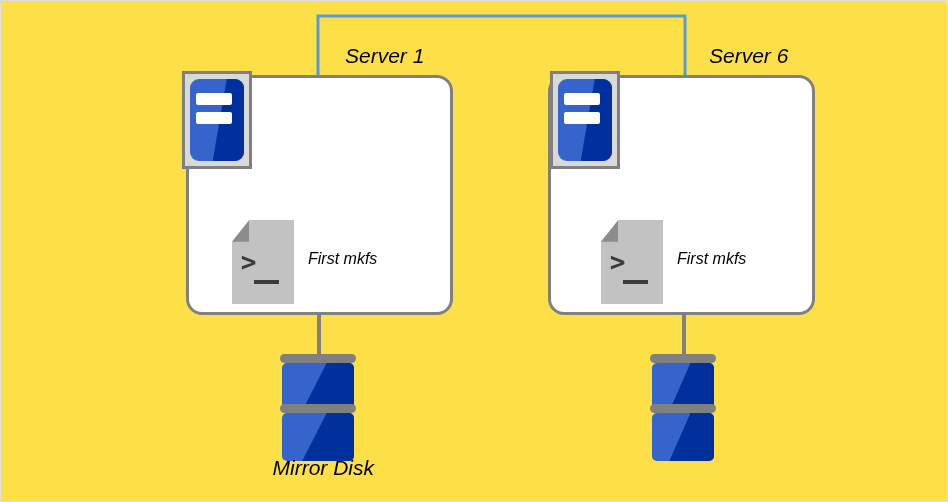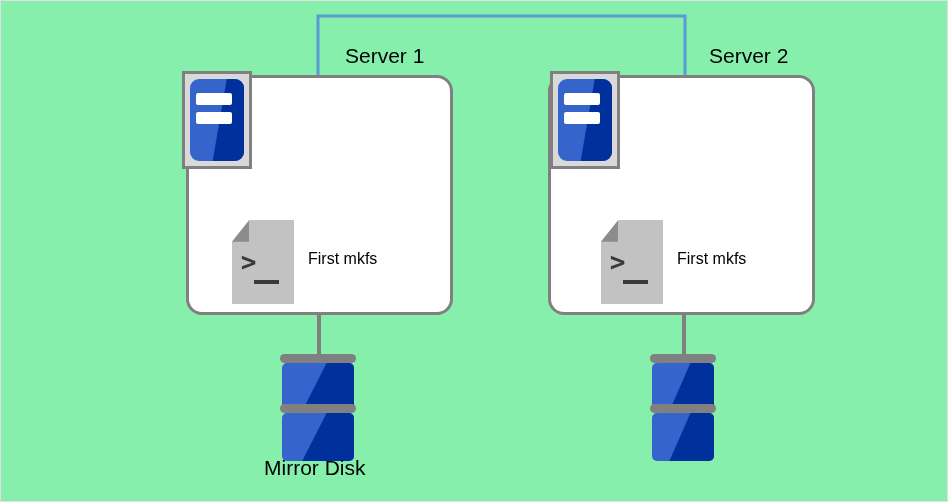--- a/index.html
+++ b/index.html
@@ -7,24 +7,25 @@
     padding: 0;
     background: #ffffff;
   }
   body {
     font-family: "Liberation Sans", sans-serif;
   }
   #canvas {
     position: relative;
     width: 948px;
     height: 502px;
-    background: #86efac;
+    background: #fde047;
     border: 1px solid #e0e0e0;
     box-sizing: border-box;
     overflow: hidden;
+    font-style: italic;
   }
 
   
   .interconnect {
     position: absolute;
     left: 0; top: 0;
     width: 948px; height: 502px;
     pointer-events: none;
   }
 
@@ -150,21 +151,21 @@
     position: absolute;
     inset: 0;
     background: #00309b;
     clip-path: polygon(62% 0%, 100% 0%, 100% 100%, 28% 100%);
   }
   .disk-caption {
     position: absolute;
     font-size: 21px;
     color: #000000;
     white-space: nowrap;
-    text-align: left;
+    text-align: right;
   }
 
   
   .disk-link {
     position: absolute;
     width: 4px;
     background: #808080;
   }
 </style>
 </head>
@@ -205,21 +206,21 @@
       <div class="dark"></div>
     </div>
     <div class="disk-plate" style="top:50px;"></div>
     <div class="disk-block" style="top:59px;">
       <div class="dark"></div>
     </div>
   </div>
 
   <div class="disk-caption" style="left:263px; top:455px; width:110px;">Mirror Disk</div>
 
-  <div class="server-label" style="left:708px; top:43px;">Server 2</div>
+  <div class="server-label" style="left:708px; top:43px;">Server 6</div>
 
   <div class="server-box" style="left:547px; top:74px; width:267px; height:240px;"></div>
 
   <div class="server-icon" style="left:549px; top:70px;">
     <div class="server-icon-inner">
       <div class="server-icon-dark"></div>
       <div class="server-bar b1"></div>
       <div class="server-bar b2"></div>
     </div>
   </div>

